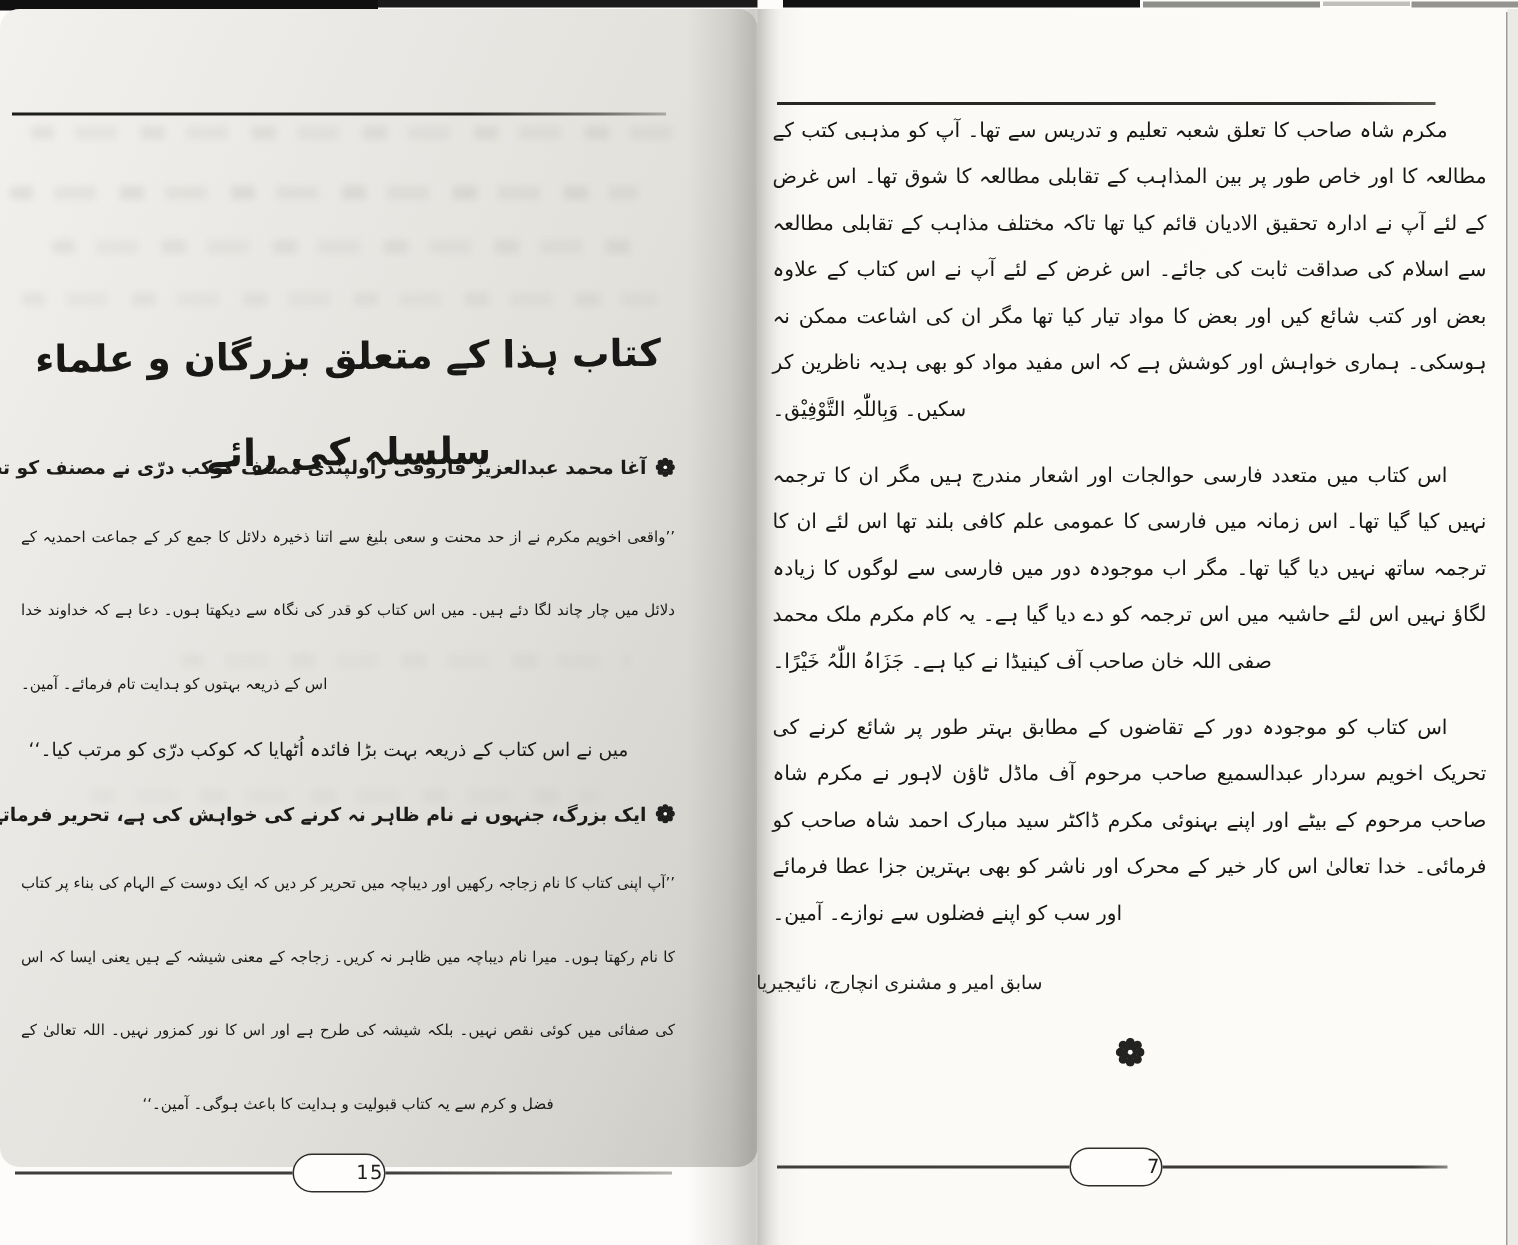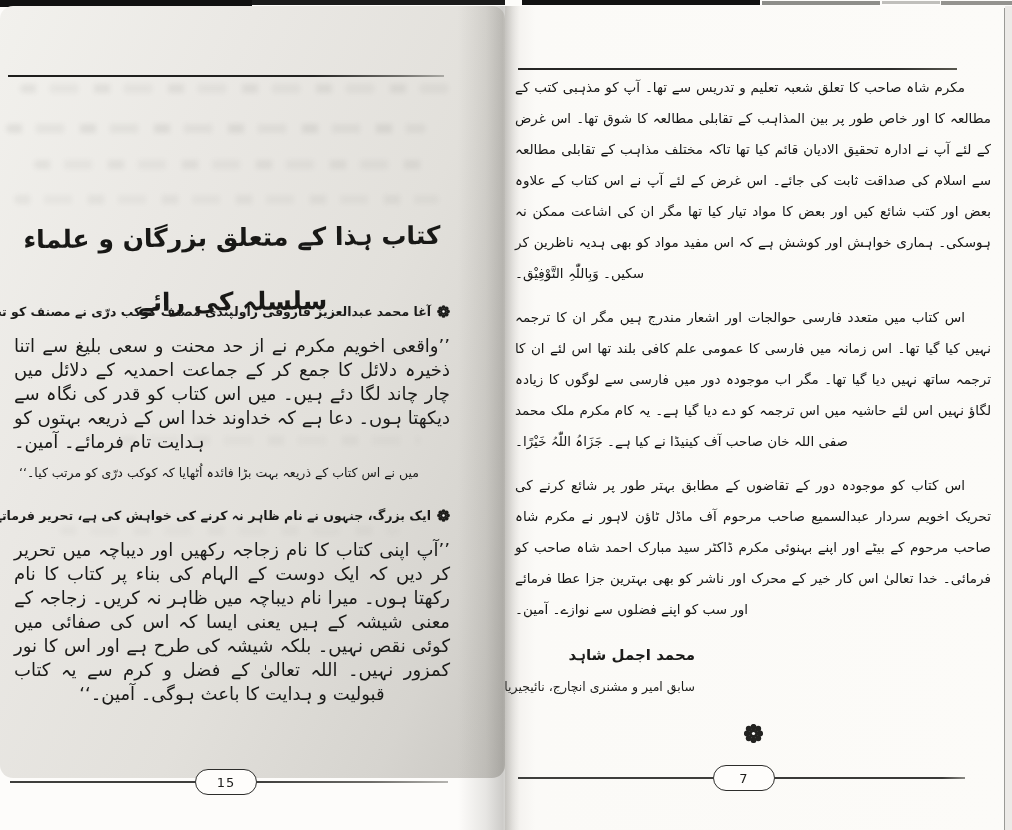--- a/index.html
+++ b/index.html
@@ -41,42 +41,42 @@
     background:repeating-linear-gradient(90deg,rgba(85,84,79,.65) 0 16px,rgba(85,84,79,0) 16px 30px,rgba(85,84,79,.45) 30px 58px,rgba(85,84,79,0) 58px 74px);}
   
   .urdu{direction:rtl;unicode-bidi:embed;}
   .left-flow{position:absolute;left:14px;top:200px;width:436px;}
   .heading{
     font-size:25px;font-weight:bold;line-height:64px;height:66px;text-align:center;
     color:#181816;transform:rotate(-0.6deg);margin:0 0 20px 0;letter-spacing:-0.5px;
   }
   .lead{font-size:12.5px;line-height:40px;white-space:nowrap;text-align:right;color:#1b1b19;font-weight:bold;}
   .lead .bullet{display:inline-block;vertical-align:-2px;margin-left:6px;}
-  .quote{font-size:18px;line-height:24px;text-align:justify;text-align-last:left;color:#1b1b19;margin:0;}
+  .quote{font-size:10px;line-height:49px;text-align:justify;text-align-last:left;color:#1b1b19;margin:0;}
   .quote.centered-last{text-align-last:center;}
   .quote-cont{font-size:12.5px;line-height:38px;white-space:nowrap;text-align:center;text-indent:26px;color:#1b1b19;}
   .right-flow{position:absolute;left:10px;top:66px;width:476px;}
   .para{font-size:13.5px;line-height:31px;text-align:justify;text-align-last:left;
     text-indent:26px;color:#161614;margin:0 0 13px 0;}
   .signature{margin:14px 296px 0 0;text-align:right;white-space:nowrap;}
   .sig-salutation{font-size:14px;line-height:31px;}
   .sig-name{font-size:15px;line-height:32px;font-weight:bold;}
   .sig-title{font-size:12.5px;line-height:31px;}
   .ornament{margin-top:22px;text-align:center;}
   
   .foot-line{position:absolute;height:2px;background:#3e3e3c;}
   .fl-l1{left:10px;top:775px;width:185px;}
   .fl-l2{left:257px;top:775px;width:191px;
     background:linear-gradient(to right,#3e3e3c 0%,#6d6c68 60%,#b5b4b0 100%);}
   .fr-l1{left:13px;top:771px;width:195px;}
   .fr-l2{left:270px;top:771px;width:190px;
     background:linear-gradient(to right,#3a3a38 0%,#3a3a38 88%,#8a8984 100%);}
   .badge{
     position:absolute;width:60px;height:24px;border:1.6px solid #2d2d2b;border-radius:14px;
-    background:#fefdfb;display:flex;align-items:center;justify-content:center;
+    background:#fefdfb;display:flex;align-items:center;justify-content:flex-end;
     font-size:13px;color:#1d1d1b;letter-spacing:1px;
   }
   .badge-left{left:195px;top:763px;}
   .badge-right{left:208px;top:759px;}
 </style>
 </head>
 <body>
 
 <div class="scan">
 
@@ -151,21 +151,20 @@
 
   <div class="page-right">
     <div class="rule-right"></div>
 
     <div class="right-flow">
       <p class="urdu para">مکرم شاہ صاحب کا تعلق شعبہ تعلیم و تدریس سے تھا۔ آپ کو مذہبی کتب کے مطالعہ کا اور خاص طور پر بین المذاہب کے تقابلی مطالعہ کا شوق تھا۔ اس غرض کے لئے آپ نے ادارہ تحقیق الادیان قائم کیا تھا تاکہ مختلف مذاہب کے تقابلی مطالعہ سے اسلام کی صداقت ثابت کی جائے۔ اس غرض کے لئے آپ نے اس کتاب کے علاوہ بعض اور کتب شائع کیں اور بعض کا مواد تیار کیا تھا مگر ان کی اشاعت ممکن نہ ہوسکی۔ ہماری خواہش اور کوشش ہے کہ اس مفید مواد کو بھی ہدیہ ناظرین کر سکیں۔ وَبِاللّٰہِ التَّوْفِیْق۔</p>
       <p class="urdu para">اس کتاب میں متعدد فارسی حوالجات اور اشعار مندرج ہیں مگر ان کا ترجمہ نہیں کیا گیا تھا۔ اس زمانہ میں فارسی کا عمومی علم کافی بلند تھا اس لئے ان کا ترجمہ ساتھ نہیں دیا گیا تھا۔ مگر اب موجودہ دور میں فارسی سے لوگوں کا زیادہ لگاؤ نہیں اس لئے حاشیہ میں اس ترجمہ کو دے دیا گیا ہے۔ یہ کام مکرم ملک محمد صفی اللہ خان صاحب آف کینیڈا نے کیا ہے۔ جَزَاہُ اللّٰہُ خَیْرًا۔</p>
       <p class="urdu para">اس کتاب کو موجودہ دور کے تقاضوں کے مطابق بہتر طور پر شائع کرنے کی تحریک اخویم سردار عبدالسمیع صاحب مرحوم آف ماڈل ٹاؤن لاہور نے مکرم شاہ صاحب مرحوم کے بیٹے اور اپنے بہنوئی مکرم ڈاکٹر سید مبارک احمد شاہ صاحب کو فرمائی۔ خدا تعالیٰ اس کار خیر کے محرک اور ناشر کو بھی بہترین جزا عطا فرمائے اور سب کو اپنے فضلوں سے نوازے۔ آمین۔</p>
 
       <div class="urdu signature">
-        <div class="sig-name">محمد اجمل شاہد</div>
         <div class="sig-title">سابق امیر و مشنری انچارج، نائیجیریا</div>
       </div>
 
       <div class="ornament">
         <svg width="19" height="19" viewBox="0 0 20 20">
             <g fill="#232321">
               <circle cx="10" cy="3" r="3.1"></circle>
               <circle cx="10" cy="17" r="3.1"></circle>
               <circle cx="3" cy="10" r="3.1"></circle>
               <circle cx="17" cy="10" r="3.1"></circle>

